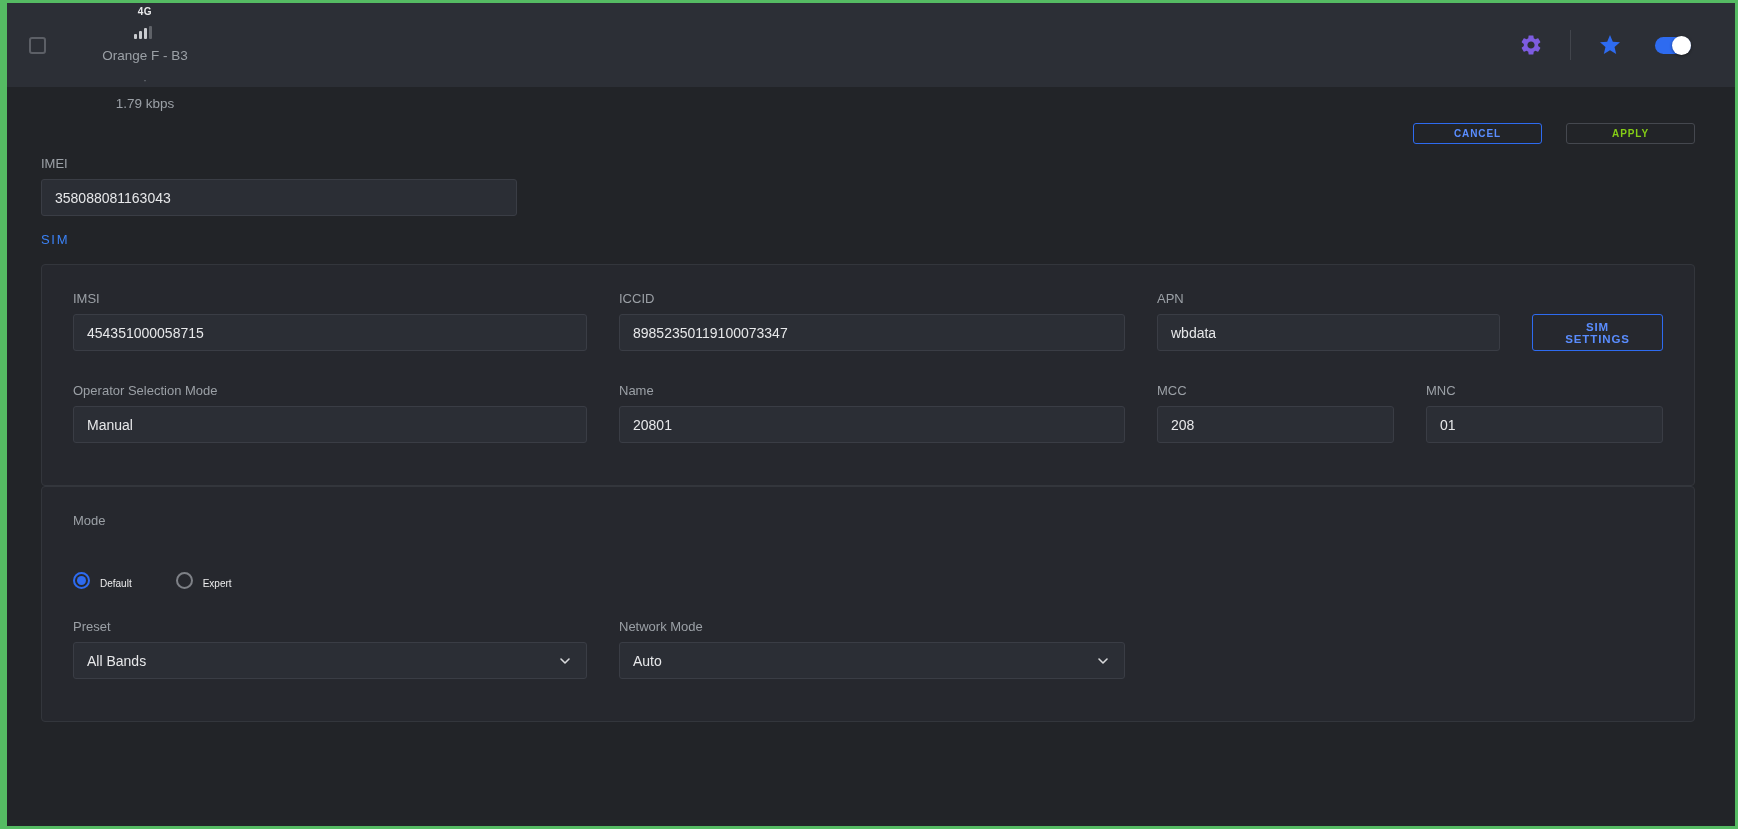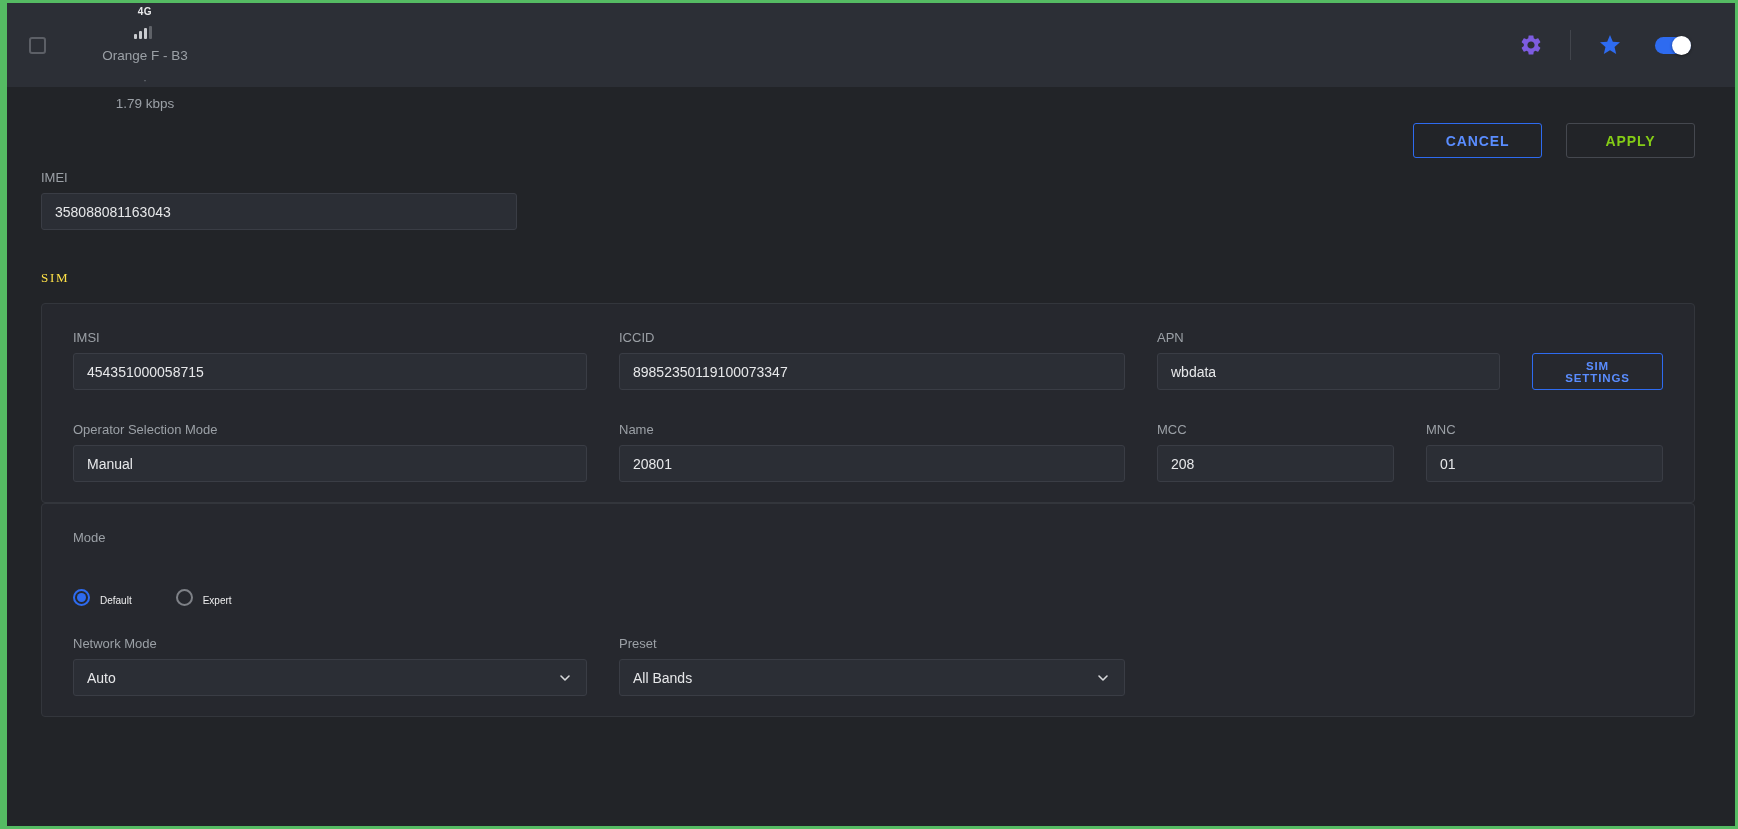--- a/index.html
+++ b/index.html
@@ -48,42 +48,42 @@
   .toggle .knob {
     position: absolute; right: 0px; top: -1px;
     width: 19px; height: 19px; border-radius: 50%;
     background: #ffffff; box-shadow: 0 1px 3px rgba(0,0,0,.45);
   }
 
   
   .content { padding: 36px 40px 0 34px; }
   .actions-row { display: flex; justify-content: flex-end; gap: 24px; margin-bottom: 12px; }
   .btn {
-    height: 35px; min-width: 129px; padding: 0 20px;
+    height: 21px; min-width: 129px; padding: 0 20px;
     background: transparent; border-radius: 3px;
-    font-size: 14px; font-weight: 700; letter-spacing: .9px;
+    font-size: 10px; font-weight: 700; letter-spacing: .9px;
     font-family: inherit; cursor: pointer;
   }
   .btn.primary-outline { border: 1px solid #2e6bf0; color: #5a8dff; }
   .btn.disabled { border: 1px solid #45484f; color: #84cc16; cursor: default; }
   .btn.small { min-width: 131px; height: 37px; font-size: 11.5px; }
 
   .field-label { display: block; font-size: 13px; color: #9ba0a6; margin-bottom: 8px; }
   .input, .select {
     width: 100%; height: 37px;
     background: #2b2e35; border: 1px solid #3a3d45; border-radius: 3px;
     color: #e7e8ea; font-size: 14px; padding: 0 13px; font-family: inherit;
     outline: none;
   }
   .imei-field { width: 476px; }
 
-  .section-title { font-size: 13px; letter-spacing: 1.7px; color: #fde047; margin: 40px 0 17px; font-family: Liberation Serif, serif; }
+  .section-title { font-size: 13px; letter-spacing: 1.7px; color: #3b82f6; margin: 16px 0 17px; }
   .panel {
     background: #26282e; border: 1px solid #33363c; border-radius: 4px;
-    padding: 26px 31px 20px;
+    padding: 26px 31px 42px;
   }
   .grid-r1 { display: grid; grid-template-columns: 514px 506px 1fr 131px; column-gap: 32px; align-items: end; }
   .grid-r2 { display: grid; grid-template-columns: 514px 506px 1fr 1fr; column-gap: 32px; margin-top: 32px; }
   .grid-freq { display: grid; grid-template-columns: 514px 506px; column-gap: 32px; margin-top: 30px; }
 
   .select { display: flex; align-items: center; justify-content: space-between; cursor: pointer; }
   .select .chev { display: inline-flex; width: 16px; height: 16px; }
 
   .radio-row { display: flex; align-items: center; gap: 44px; margin-top: 9px; }
   .radio { display: flex; align-items: flex-end; gap: 10px; cursor: pointer; color: #ededee; font-size: 10px; margin-top: 32px; }
@@ -203,38 +203,38 @@
           <span>Default</span>
         </span>
         <span class="radio">
           <span class="rdot"></span>
           <span>Expert</span>
         </span>
       </div>
 
       <div class="grid-freq">
         <div>
+          <label class="field-label">Preset</label>
+          <div class="select">
+            <span>All Bands</span>
+            <span class="chev">
+              <svg viewBox="0 0 24 24" width="16" height="16" fill="none" stroke="#d8d9db" stroke-width="2.4" stroke-linecap="round" stroke-linejoin="round">
+                  <path d="M6 9l6 6 6-6"></path>
+                </svg>
+            </span>
+          </div>
+        </div>
+        <div>
           <label class="field-label">Network Mode</label>
           <div class="select">
             <span>Auto</span>
             <span class="chev">
               <svg viewBox="0 0 24 24" width="16" height="16" fill="none" stroke="#d8d9db" stroke-width="2.4" stroke-linecap="round" stroke-linejoin="round">
                   <path d="M6 9l6 6 6-6"></path>
                 </svg>
             </span>
           </div>
         </div>
-        <div>
-          <label class="field-label">Preset</label>
-          <div class="select">
-            <span>All Bands</span>
-            <span class="chev">
-              <svg viewBox="0 0 24 24" width="16" height="16" fill="none" stroke="#d8d9db" stroke-width="2.4" stroke-linecap="round" stroke-linejoin="round">
-                  <path d="M6 9l6 6 6-6"></path>
-                </svg>
-            </span>
-          </div>
-        </div>
       </div>
     </section>
 
   </main>
 </div>
 
 </body></html>

